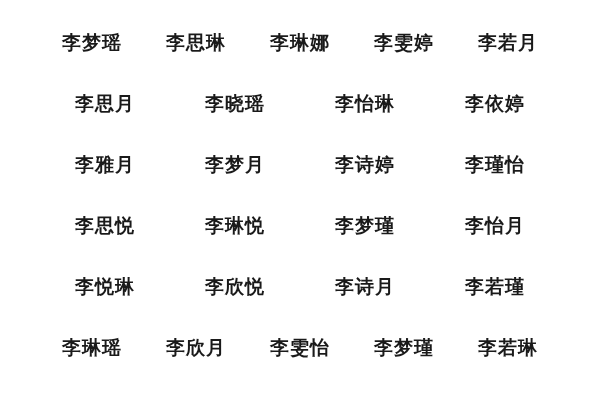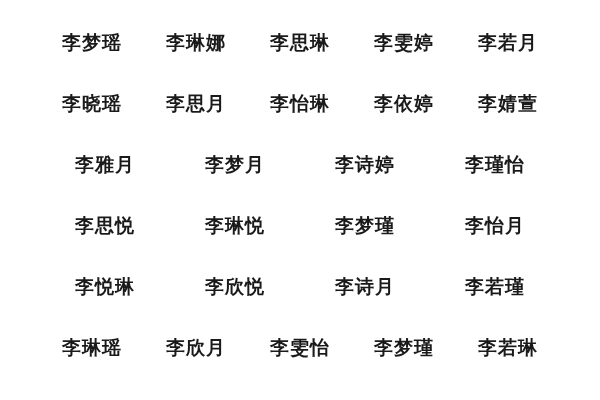--- a/index.html
+++ b/index.html
@@ -41,32 +41,31 @@
     white-space: nowrap;
   }
 </style>
 </head>
 <body>
 
 <div class="name-grid">
 
   <div class="name-row">
     <div class="name-cell">李梦瑶</div>
+    <div class="name-cell">李思琳</div>
     <div class="name-cell">李琳娜</div>
-    <div class="name-cell">李思琳</div>
     <div class="name-cell">李雯婷</div>
     <div class="name-cell">李若月</div>
   </div>
 
   <div class="name-row">
+    <div class="name-cell">李思月</div>
     <div class="name-cell">李晓瑶</div>
-    <div class="name-cell">李思月</div>
     <div class="name-cell">李怡琳</div>
     <div class="name-cell">李依婷</div>
-    <div class="name-cell">李婧萱</div>
   </div>
 
   <div class="name-row">
     <div class="name-cell">李雅月</div>
     <div class="name-cell">李梦月</div>
     <div class="name-cell">李诗婷</div>
     <div class="name-cell">李瑾怡</div>
   </div>
 
   <div class="name-row">

